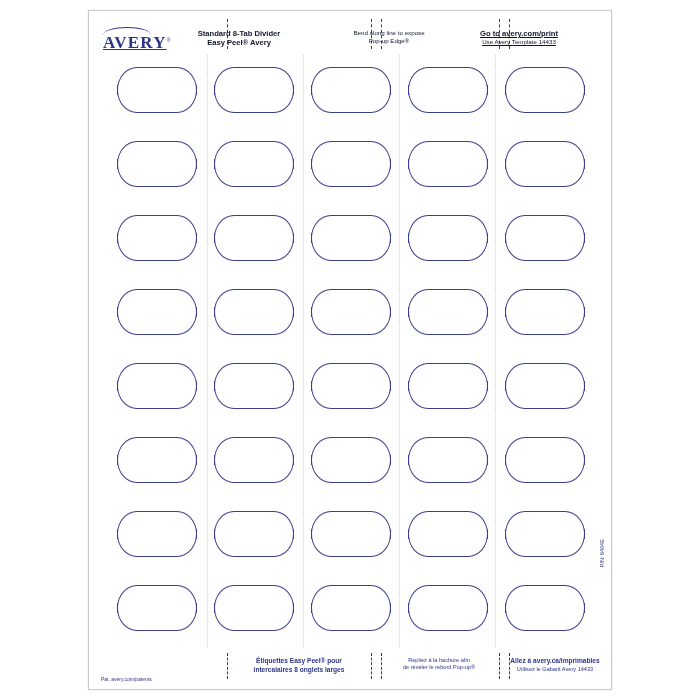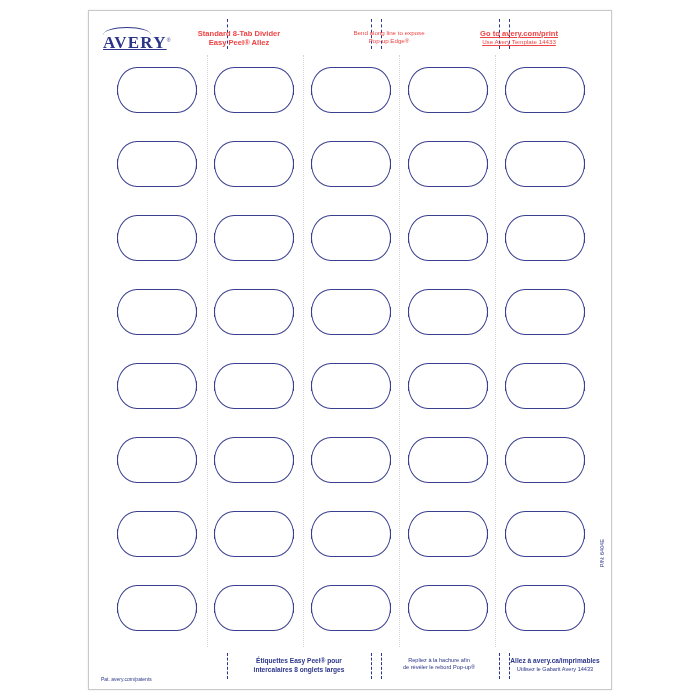--- a/index.html
+++ b/index.html
@@ -69,21 +69,21 @@
     width: 48px;
     height: 7px;
     border-top: 1.4px solid #2c3689;
     border-radius: 50%/100% 100% 0 0;
   }
 
   .hdr-block {
     position: absolute;
     top: 18px;
     text-align: center;
-    color: #ef4444;
+    color: #0f172a;
     line-height: 1.25;
   }
   .hdr-block .l1 { font-size: 7.6px; font-weight: bold; white-space: nowrap; }
   .hdr-block .l2 { font-size: 7.6px; font-weight: bold; white-space: nowrap; }
 
   .hdr-b1 { left: 150px; }
   .hdr-b2 { left: 300px; }
   .hdr-b2 .l1, .hdr-b2 .l2 { font-size: 6.2px; font-weight: normal; }
   .hdr-b3 { left: 430px; text-decoration: underline; }
   .hdr-b3 .l2 { font-size: 6.2px; font-weight: normal; }
@@ -193,21 +193,21 @@
       </div>
 
       <div class="vdash" style="left:138px;"></div>
       <div class="vdash" style="left:282px;"></div>
       <div class="vdash" style="left:292px;"></div>
       <div class="vdash" style="left:410px;"></div>
       <div class="vdash" style="left:420px;"></div>
 
       <div class="hdr-block hdr-b1" style="transform:translateX(-50%);">
         <div class="l1">Standard 8-Tab Divider</div>
-        <div class="l2">Easy Peel® Allez</div>
+        <div class="l2">Easy Peel® Avery</div>
       </div>
 
       <div class="hdr-block hdr-b2" style="transform:translateX(-50%);">
         <div class="l1">Bend along line to expose</div>
         <div class="l2">Pop-up Edge®</div>
       </div>
 
       <div class="hdr-block hdr-b3" style="transform:translateX(-50%);">
         <div class="l1">Go to avery.com/print</div>
         <div class="l2">Use Avery Template 14433</div>

